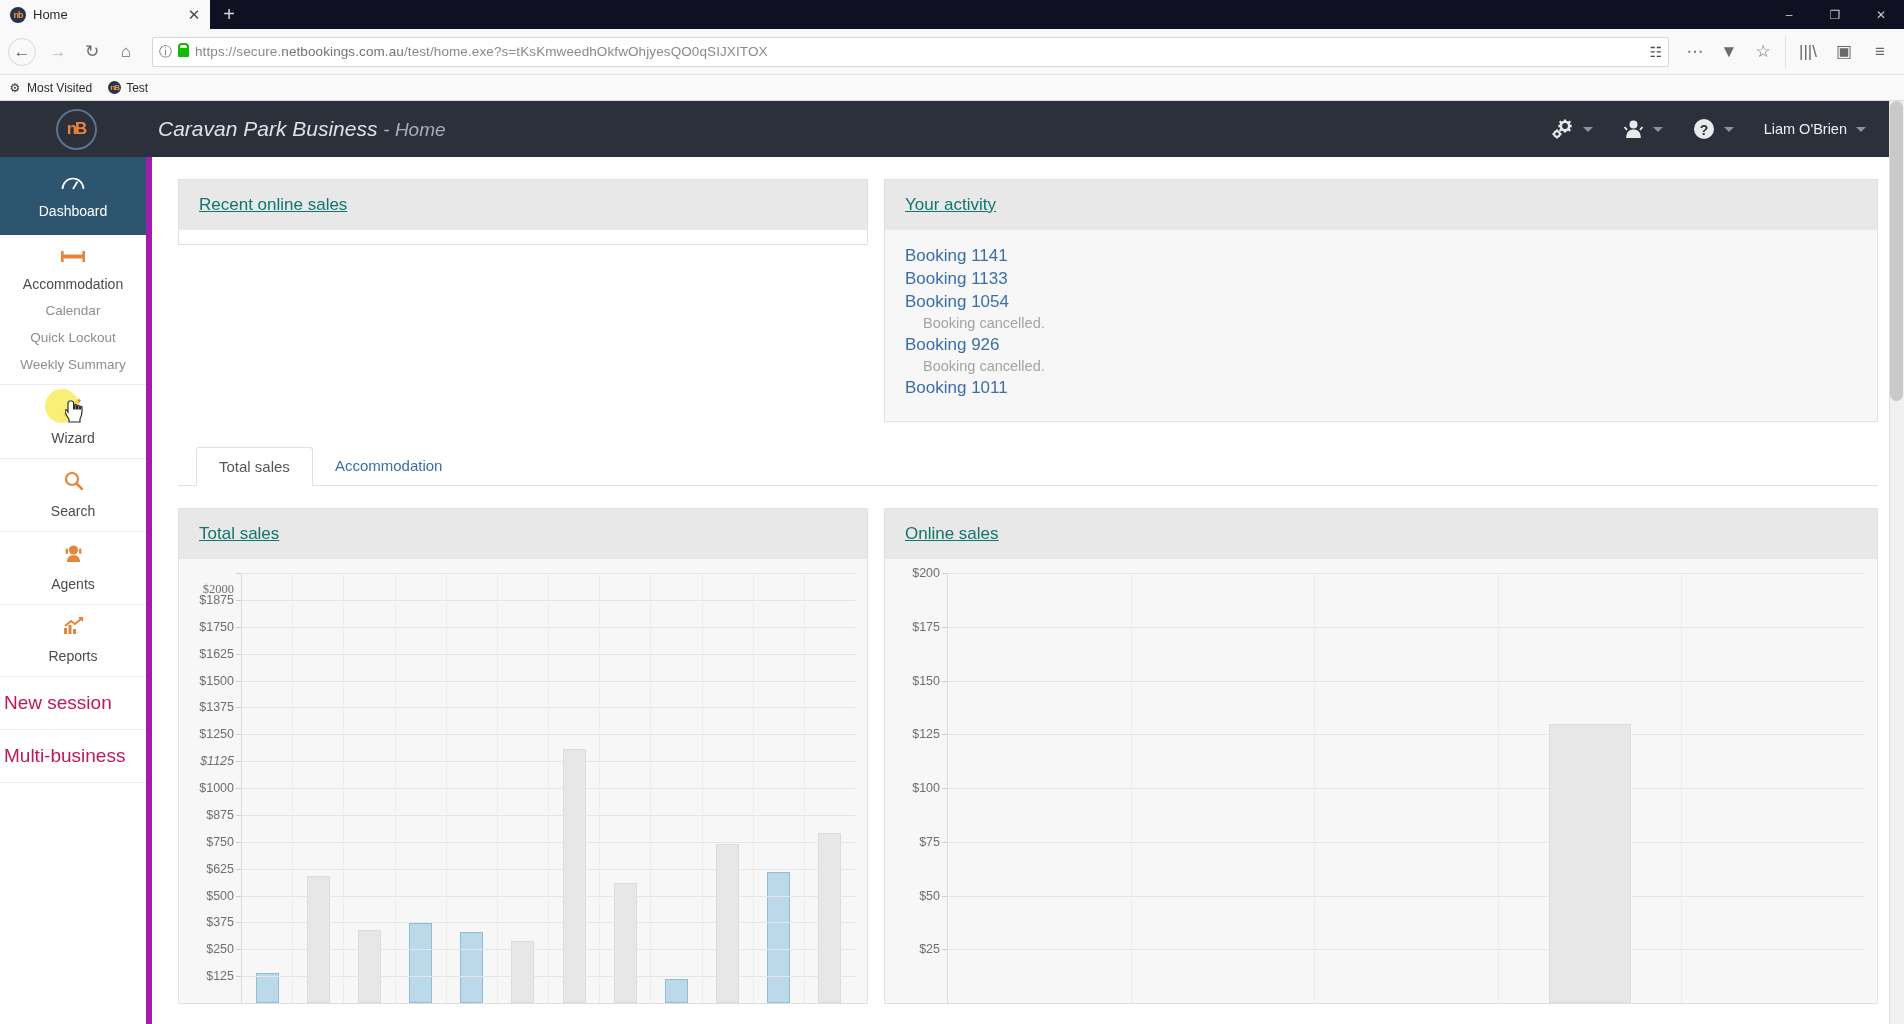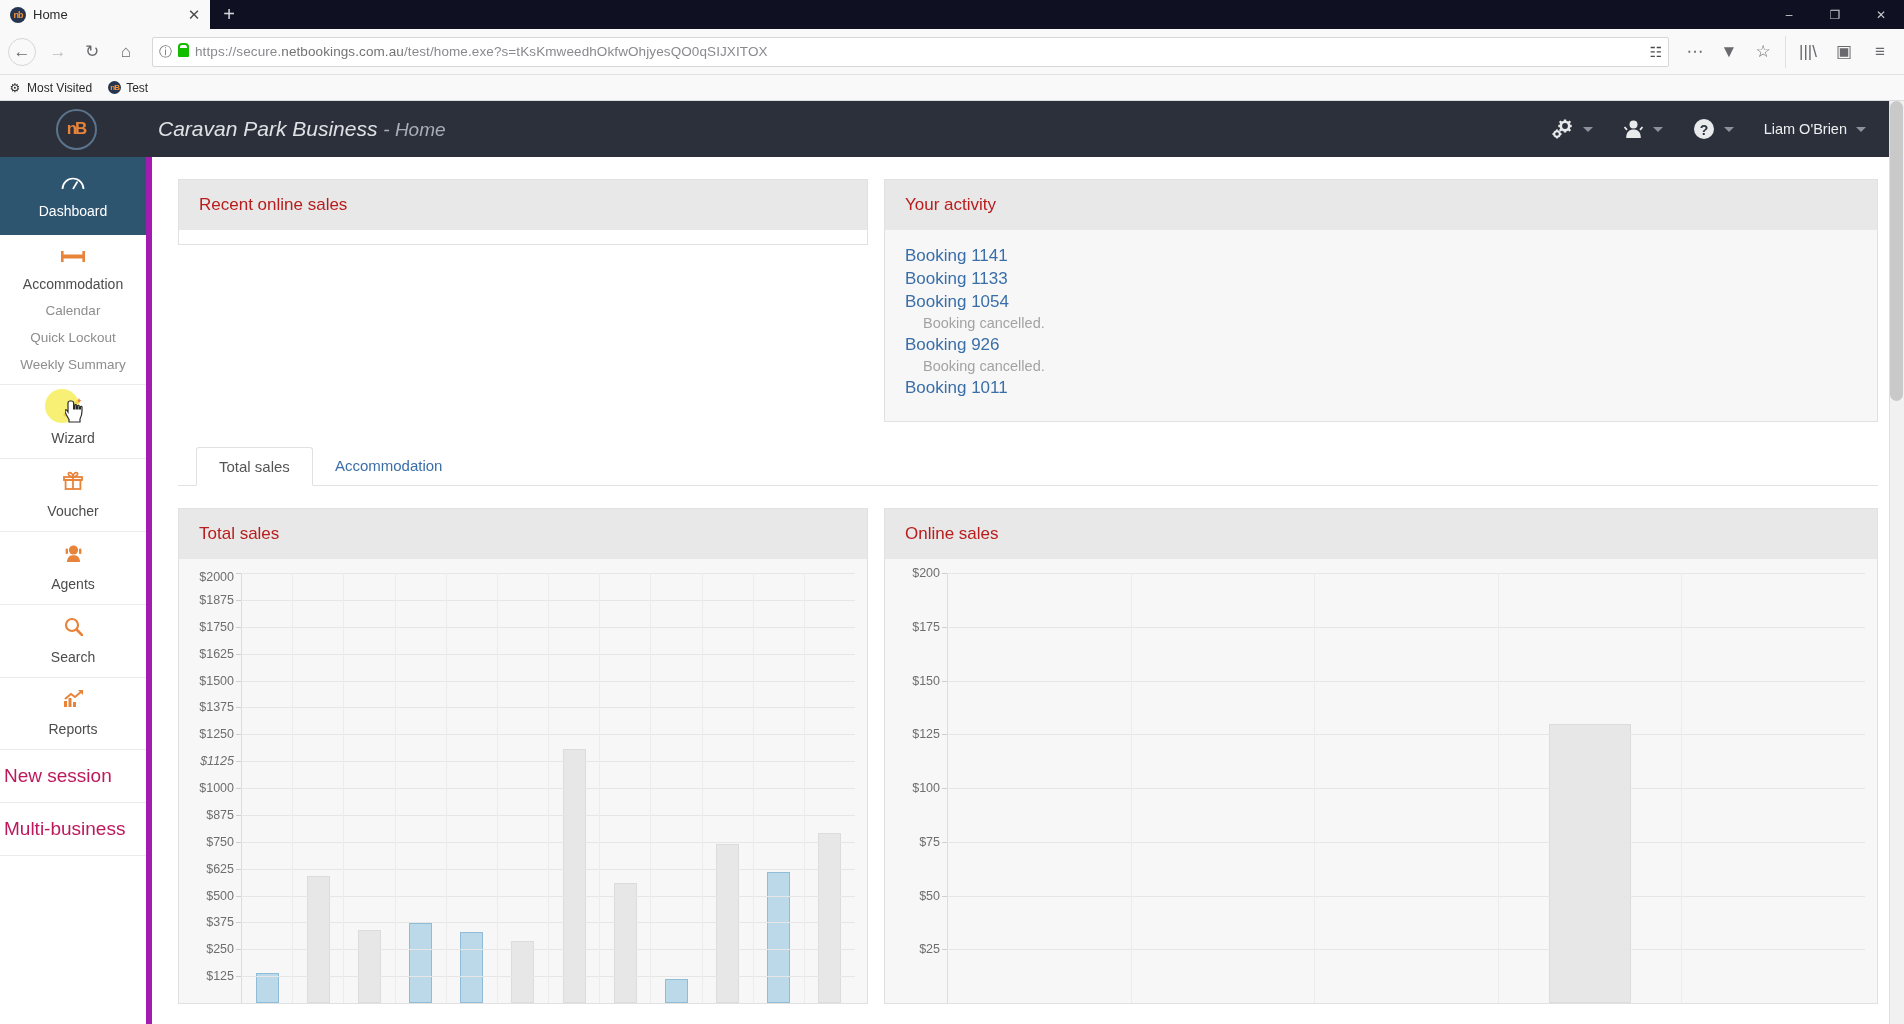--- a/index.html
+++ b/index.html
@@ -120,21 +120,21 @@
     background: #f5ec4e; opacity: .78; left: 45px; top: 288px; z-index: 40; pointer-events:none;
   }
   .cursor-arrow { position: absolute; left: 65px; top: 298px; z-index: 41; font-size: 21px; color:#222; }
 
   
   .main { flex: 1; background: #fff; padding: 22px 26px 0 26px; overflow: hidden; }
 
   .row { display: flex; gap: 16px; }
   .panel { background: #fff; border: 1px solid #e1e1e1; }
   .panel-head {
-    background: #e8e8e8; padding: 15px 20px; font-size: 17px; color: #b91c1c; font-weight: 400;
+    background: #e8e8e8; padding: 15px 20px; font-size: 17px; color: #0f766e; font-weight: 400; text-decoration: underline;
   }
 
   .activity-body { background: #f7f7f7; padding: 16px 20px 20px; }
   .act-link { display:block; font-size: 17px; color: #3a6ea8; margin-bottom: 3px; }
   .act-note { font-size: 14.5px; color: #a3a3a3; margin: 2px 0 4px 18px; }
 
   .tabs { display: flex; margin-top: 24px; border-bottom: 1px solid #e1e1e1; padding-left: 18px; }
   .tabitem { padding: 10px 22px; font-size: 15px; color: #3a6ea8; position: relative; top:1px;}
   .tabitem.active { color: #555; background: #fff; border: 1px solid #e1e1e1;
                     border-bottom: 1px solid #fff; border-radius: 3px 3px 0 0; }
@@ -309,53 +309,41 @@
         <div class="side-item">
           <span class="side-icon">
             <svg width="20" height="20" viewBox="0 0 20 20">
               <line x1="2" y1="18" x2="15" y2="4" stroke="#e8833a" stroke-width="3" stroke-linecap="round"></line>
               <path d="M16 1 l.8 2 2 .8 -2 .8 -.8 2 -.8-2 -2-.8 2-.8 Z" fill="#e8833a"></path>
             </svg>
           </span>
           <span class="side-label">Wizard</span>
         </div>
 
+
         <div class="side-item">
           <span class="side-icon">
-            <svg width="20" height="19" viewBox="0 0 20 19">
-              <rect x="1" y="6" width="18" height="3" fill="none" stroke="#e8833a" stroke-width="1.8"></rect>
-              <rect x="2.6" y="9" width="14.8" height="9" fill="none" stroke="#e8833a" stroke-width="1.8"></rect>
-              <line x1="10" y1="6" x2="10" y2="18" stroke="#e8833a" stroke-width="1.8"></line>
-              <path d="M10 6 C10 3 8 1 6 1.8 C4.4 2.5 5.6 5.5 10 6 Z" fill="none" stroke="#e8833a" stroke-width="1.6"></path>
-              <path d="M10 6 C10 3 12 1 14 1.8 C15.6 2.5 14.4 5.5 10 6 Z" fill="none" stroke="#e8833a" stroke-width="1.6"></path>
+            <svg width="19" height="19" viewBox="0 0 19 19">
+              <circle cx="8" cy="8" r="6" fill="none" stroke="#e8833a" stroke-width="2.2"></circle>
+              <line x1="12.5" y1="12.5" x2="18" y2="18" stroke="#e8833a" stroke-width="2.6" stroke-linecap="round"></line>
             </svg>
           </span>
-          <span class="side-label">Voucher</span>
+          <span class="side-label">Search</span>
         </div>
 
         <div class="side-item">
           <span class="side-icon">
             <svg width="19" height="19" viewBox="0 0 19 19">
               <circle cx="9.5" cy="6" r="4.6" fill="#e8833a"></circle>
               <rect x="1.6" y="4.6" width="2.4" height="5.4" rx="1.1" fill="#e8833a"></rect>
               <rect x="15" y="4.6" width="2.4" height="5.4" rx="1.1" fill="#e8833a"></rect>
               <path d="M3 18 C3 13 6 11.2 9.5 11.2 C13 11.2 16 13 16 18 Z" fill="#e8833a"></path>
             </svg>
           </span>
           <span class="side-label">Agents</span>
-        </div>
-
-        <div class="side-item">
-          <span class="side-icon">
-            <svg width="19" height="19" viewBox="0 0 19 19">
-              <circle cx="8" cy="8" r="6" fill="none" stroke="#e8833a" stroke-width="2.2"></circle>
-              <line x1="12.5" y1="12.5" x2="18" y2="18" stroke="#e8833a" stroke-width="2.6" stroke-linecap="round"></line>
-            </svg>
-          </span>
-          <span class="side-label">Search</span>
         </div>
 
         <div class="side-item">
           <span class="side-icon">
             <svg width="21" height="18" viewBox="0 0 21 18">
               <rect x="1" y="11" width="3" height="6" fill="#e8833a"></rect>
               <rect x="5.5" y="8" width="3" height="9" fill="#e8833a"></rect>
               <rect x="10" y="12" width="3" height="5" fill="#e8833a"></rect>
               <path d="M2 9 L8 4 L12 7 L19 1" fill="none" stroke="#e8833a" stroke-width="2"></path>
               <path d="M20 0 l0 5 l-5 -5 Z" fill="#e8833a"></path>
@@ -440,21 +428,21 @@
                     </div>
                     <div class="slot">
                       <div class="bar blue" style="height: 131.15px;"></div>
                     </div>
                     <div class="slot">
                       <div class="bar grey" style="height: 169.85px;"></div>
                     </div>
                   </div>
               <div class="gridline" style="top: 0px;"></div>
                   <div class="tickmark" style="top: 0px;"></div>
-                  <div class="ylab" style="top: 4px;">$2000</div>
+                  <div class="ylab" style="top: 16px; font-family: Liberation Serif, serif;">$2000</div>
                   <div class="gridline" style="top: 26.875px;"></div>
                   <div class="tickmark" style="top: 26.875px;"></div>
                   <div class="ylab" style="top: 26.875px;">$1875</div>
                   <div class="gridline" style="top: 53.75px;"></div>
                   <div class="tickmark" style="top: 53.75px;"></div>
                   <div class="ylab" style="top: 53.75px;">$1750</div>
                   <div class="gridline" style="top: 80.625px;"></div>
                   <div class="tickmark" style="top: 80.625px;"></div>
                   <div class="ylab" style="top: 80.625px;">$1625</div>
                   <div class="gridline" style="top: 107.5px;"></div>

